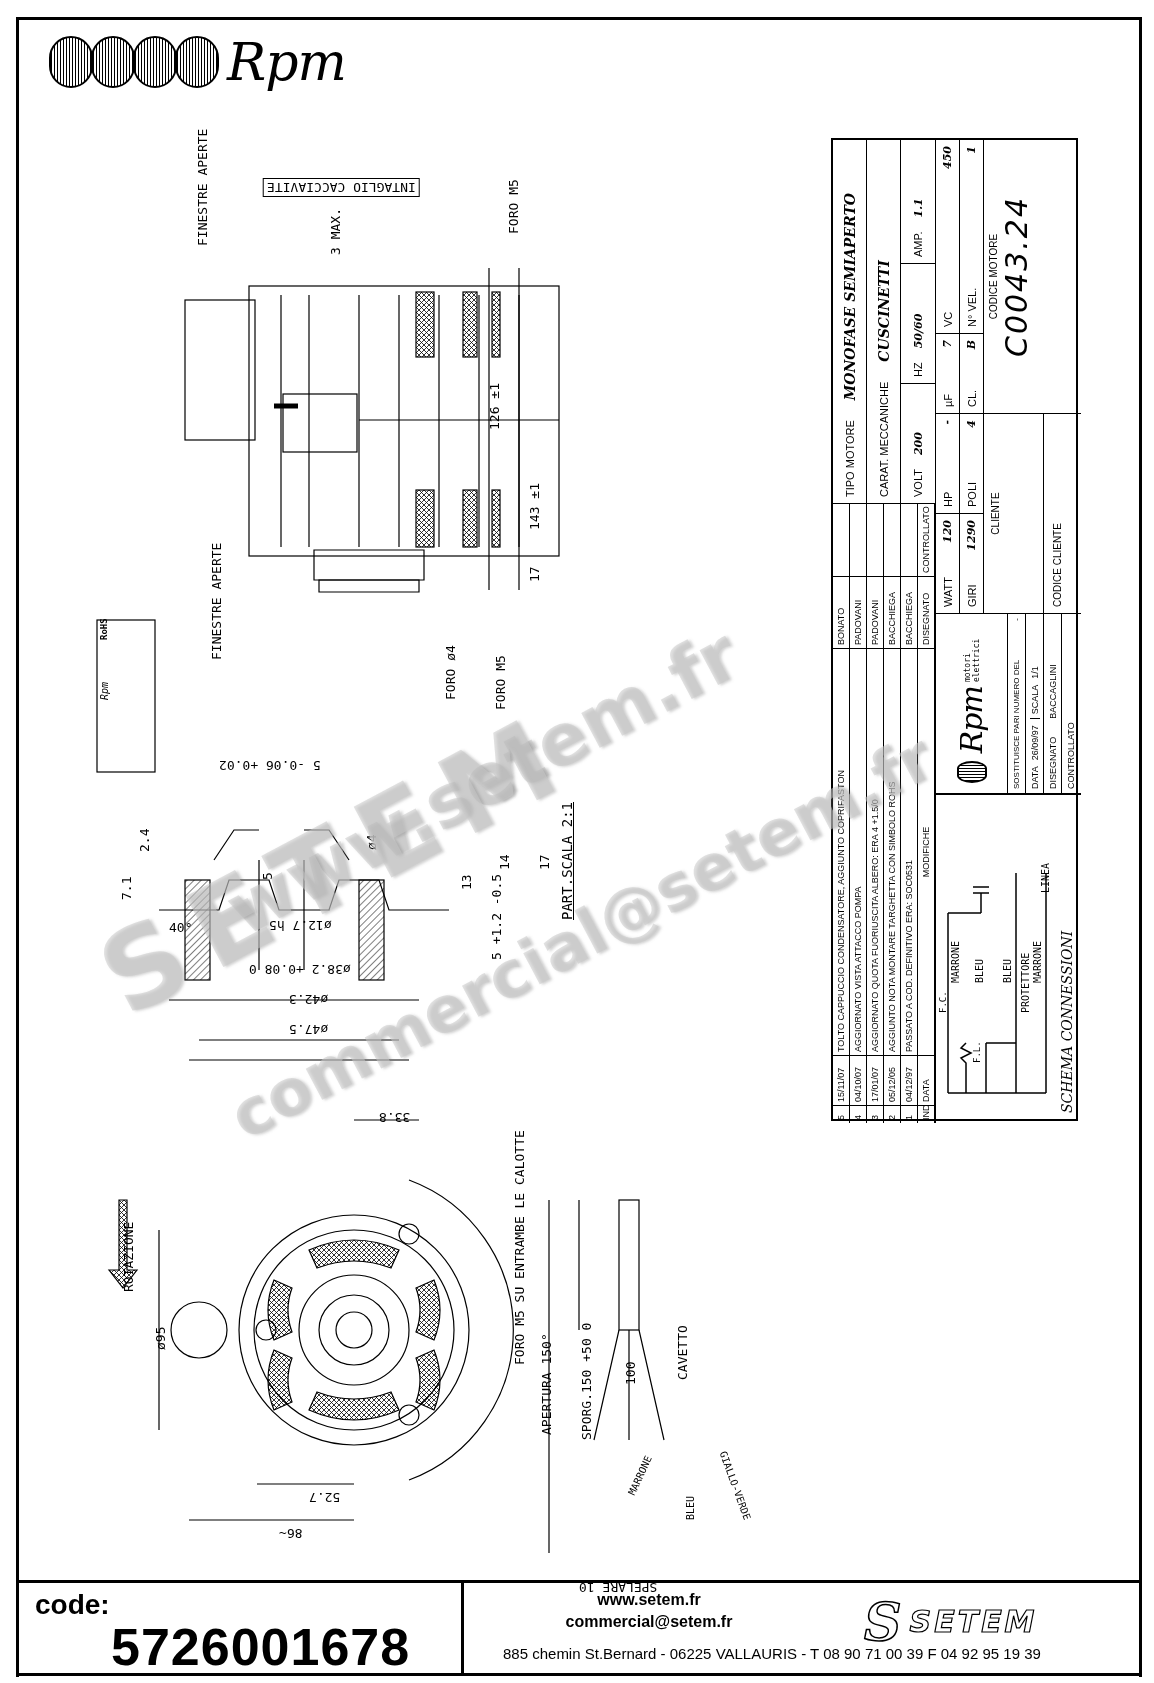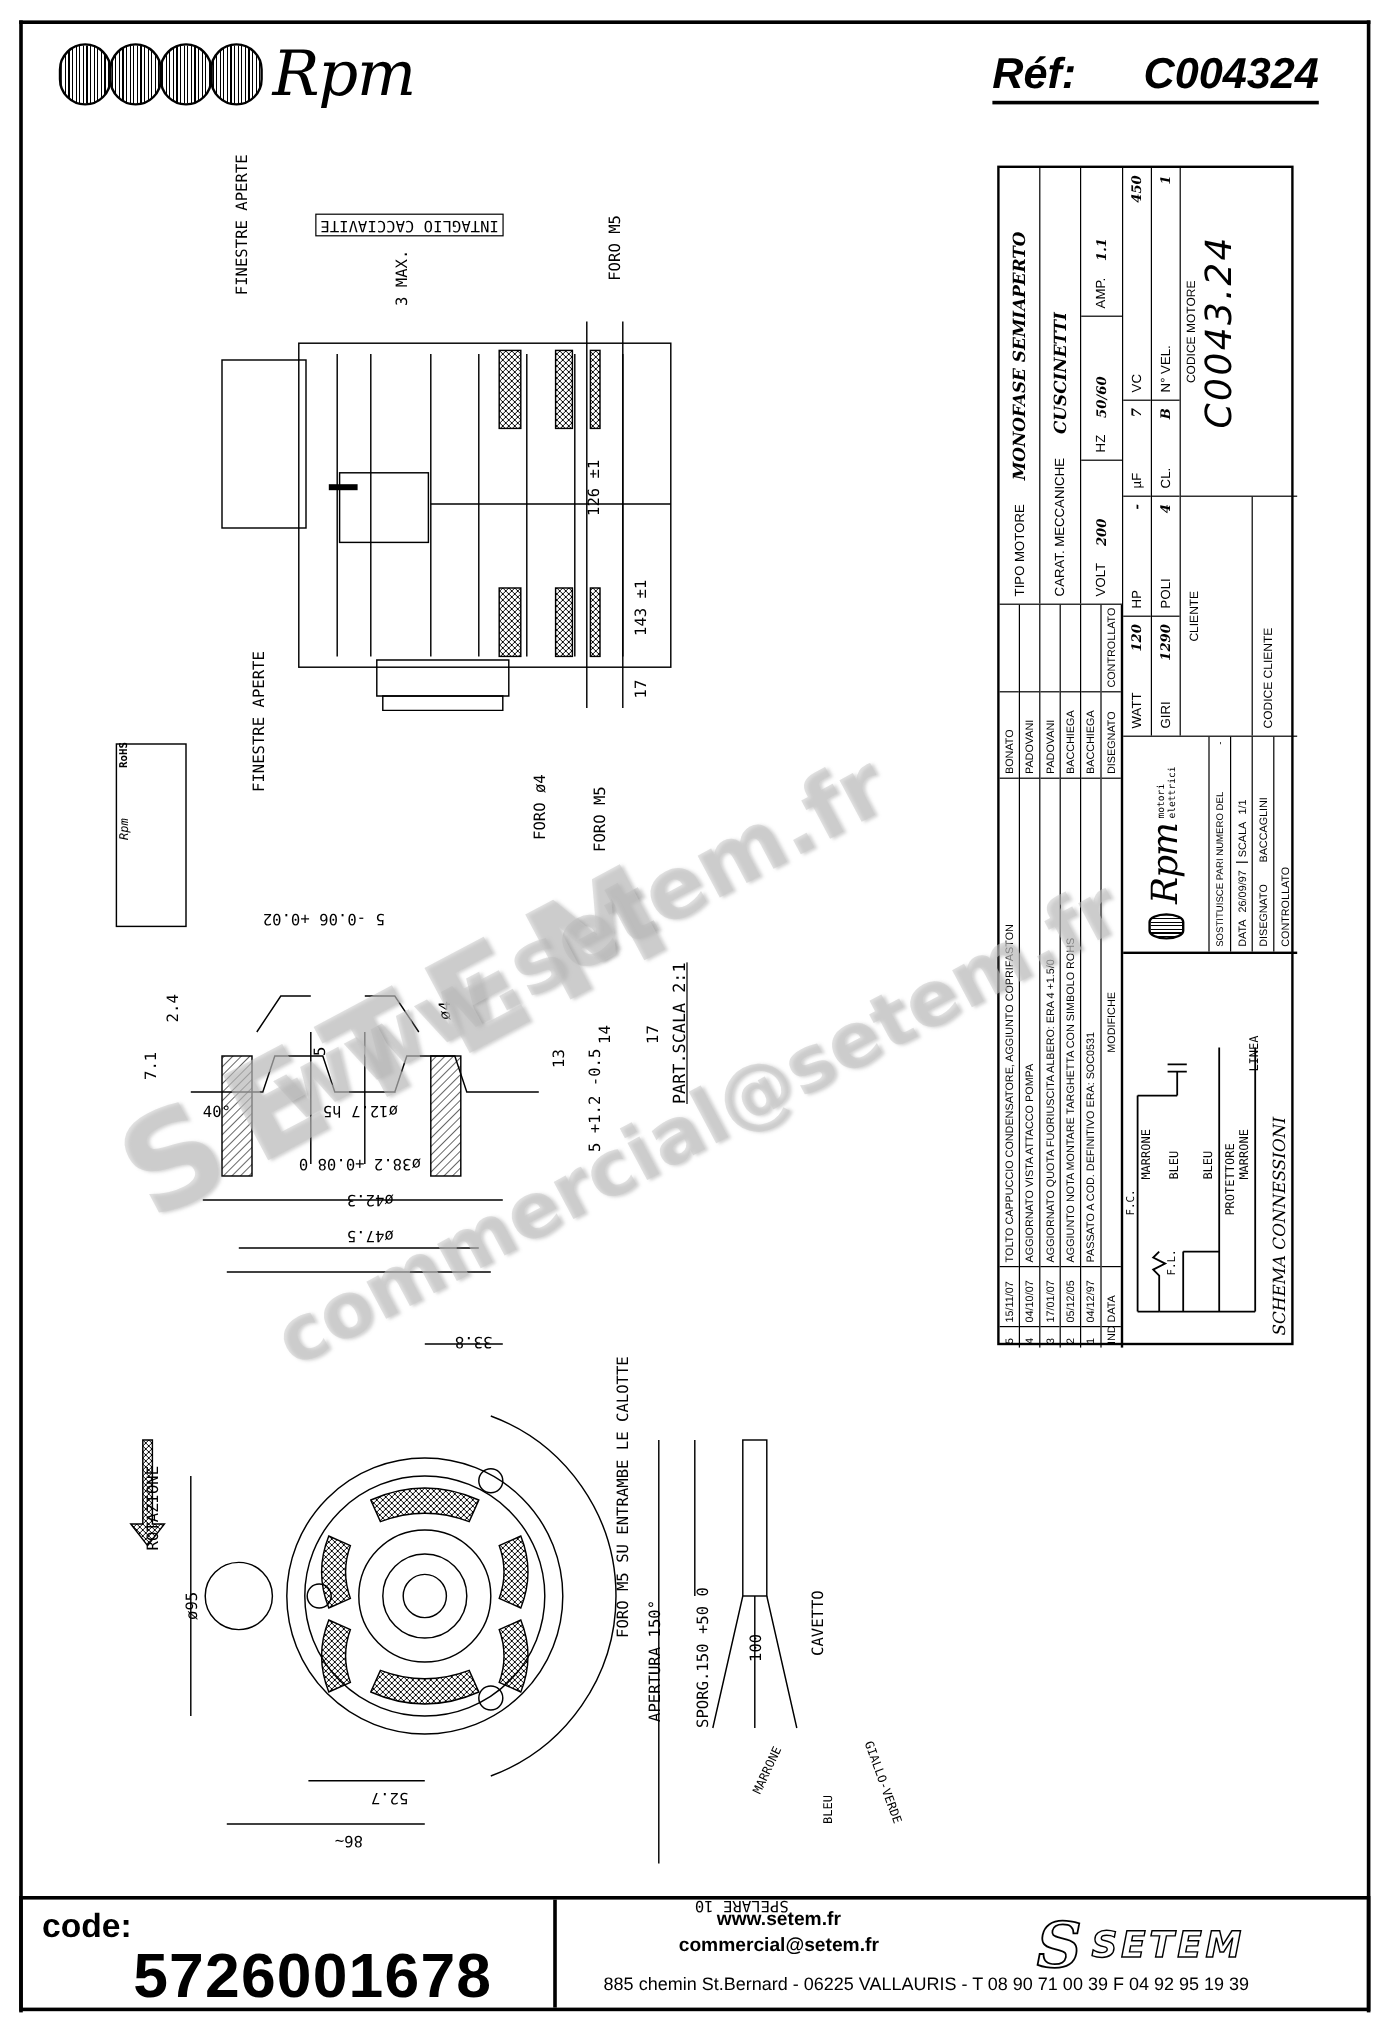--- a/index.html
+++ b/index.html
@@ -52,24 +52,20 @@
 
 <div class="sheet-frame"></div>
 
 <div class="header">
   <div class="logo">
     <div class="coil"></div>
     <div class="coil"></div>
     <div class="coil"></div>
     <div class="coil"></div>
     <span class="logo-text">Rpm</span>
-  </div>
-  <div class="ref">
-    <span>Réf:</span>
-    <span>C004324</span>
   </div>
 </div>
 
 <div class="drawing">
   <svg width="800" height="1470" viewBox="0 0 800 1470">
     <defs>
       <pattern id="xh" width="5" height="5" patternUnits="userSpaceOnUse">
         <path d="M0 0 L5 5 M5 0 L0 5" stroke="#000" stroke-width="0.8"></path>
       </pattern>
       <pattern id="hatch" width="5" height="5" patternUnits="userSpaceOnUse" patternTransform="rotate(45)">

